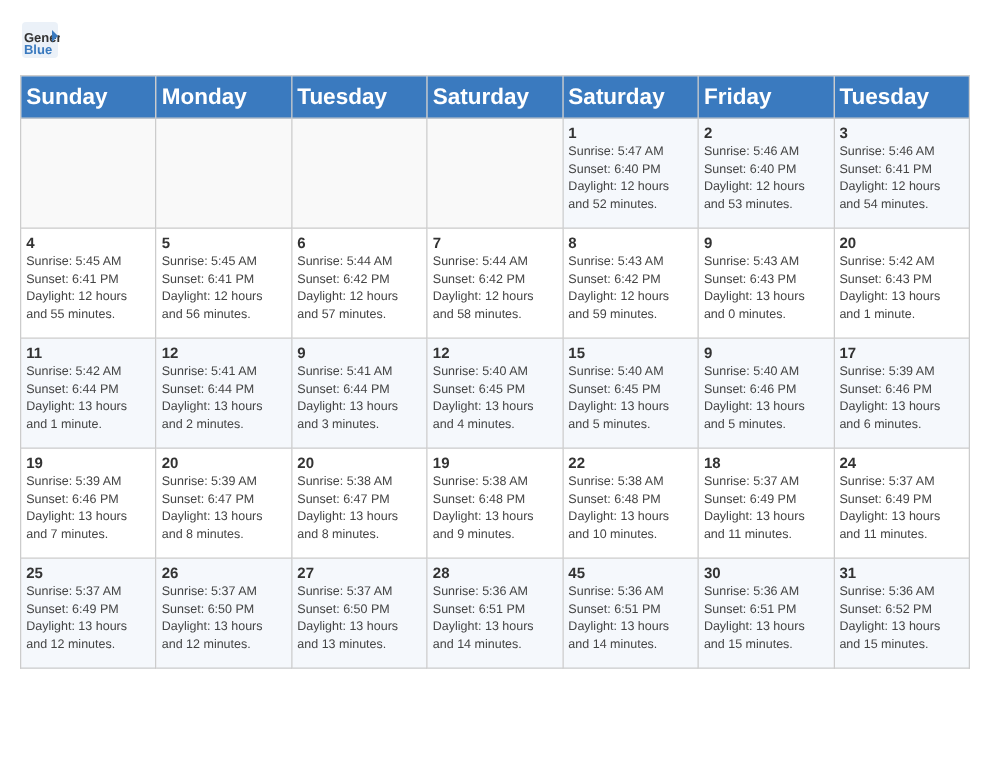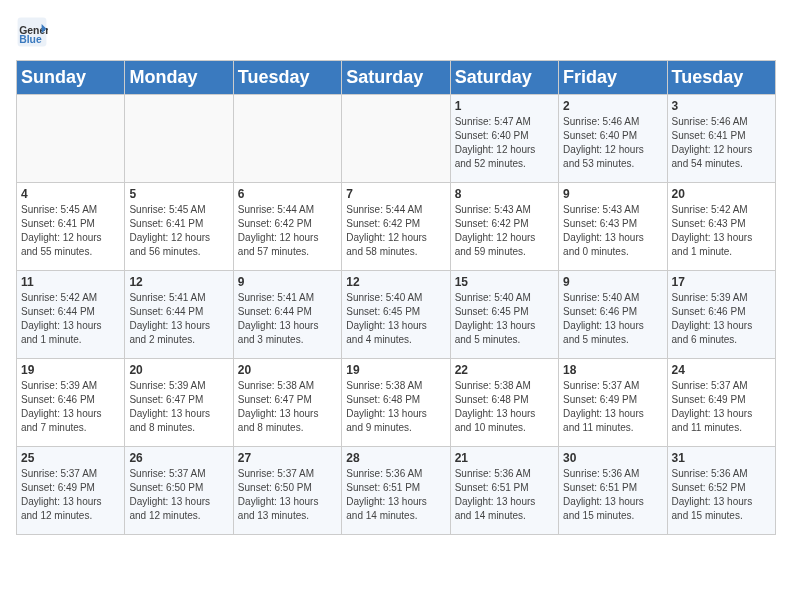--- a/index.html
+++ b/index.html
@@ -320,21 +320,21 @@
 and 13 minutes.</div>
         </td>
         <td>
           <span class="day-number">28</span>
           <div class="day-info" style="white-space: pre-line;">Sunrise: 5:36 AM
 Sunset: 6:51 PM
 Daylight: 13 hours
 and 14 minutes.</div>
         </td>
         <td>
-          <span class="day-number">21</span>
+          <span class="day-number">45</span>
           <div class="day-info" style="white-space: pre-line;">Sunrise: 5:36 AM
 Sunset: 6:51 PM
 Daylight: 13 hours
 and 14 minutes.</div>
         </td>
         <td>
           <span class="day-number">30</span>
           <div class="day-info" style="white-space: pre-line;">Sunrise: 5:36 AM
 Sunset: 6:51 PM
 Daylight: 13 hours

